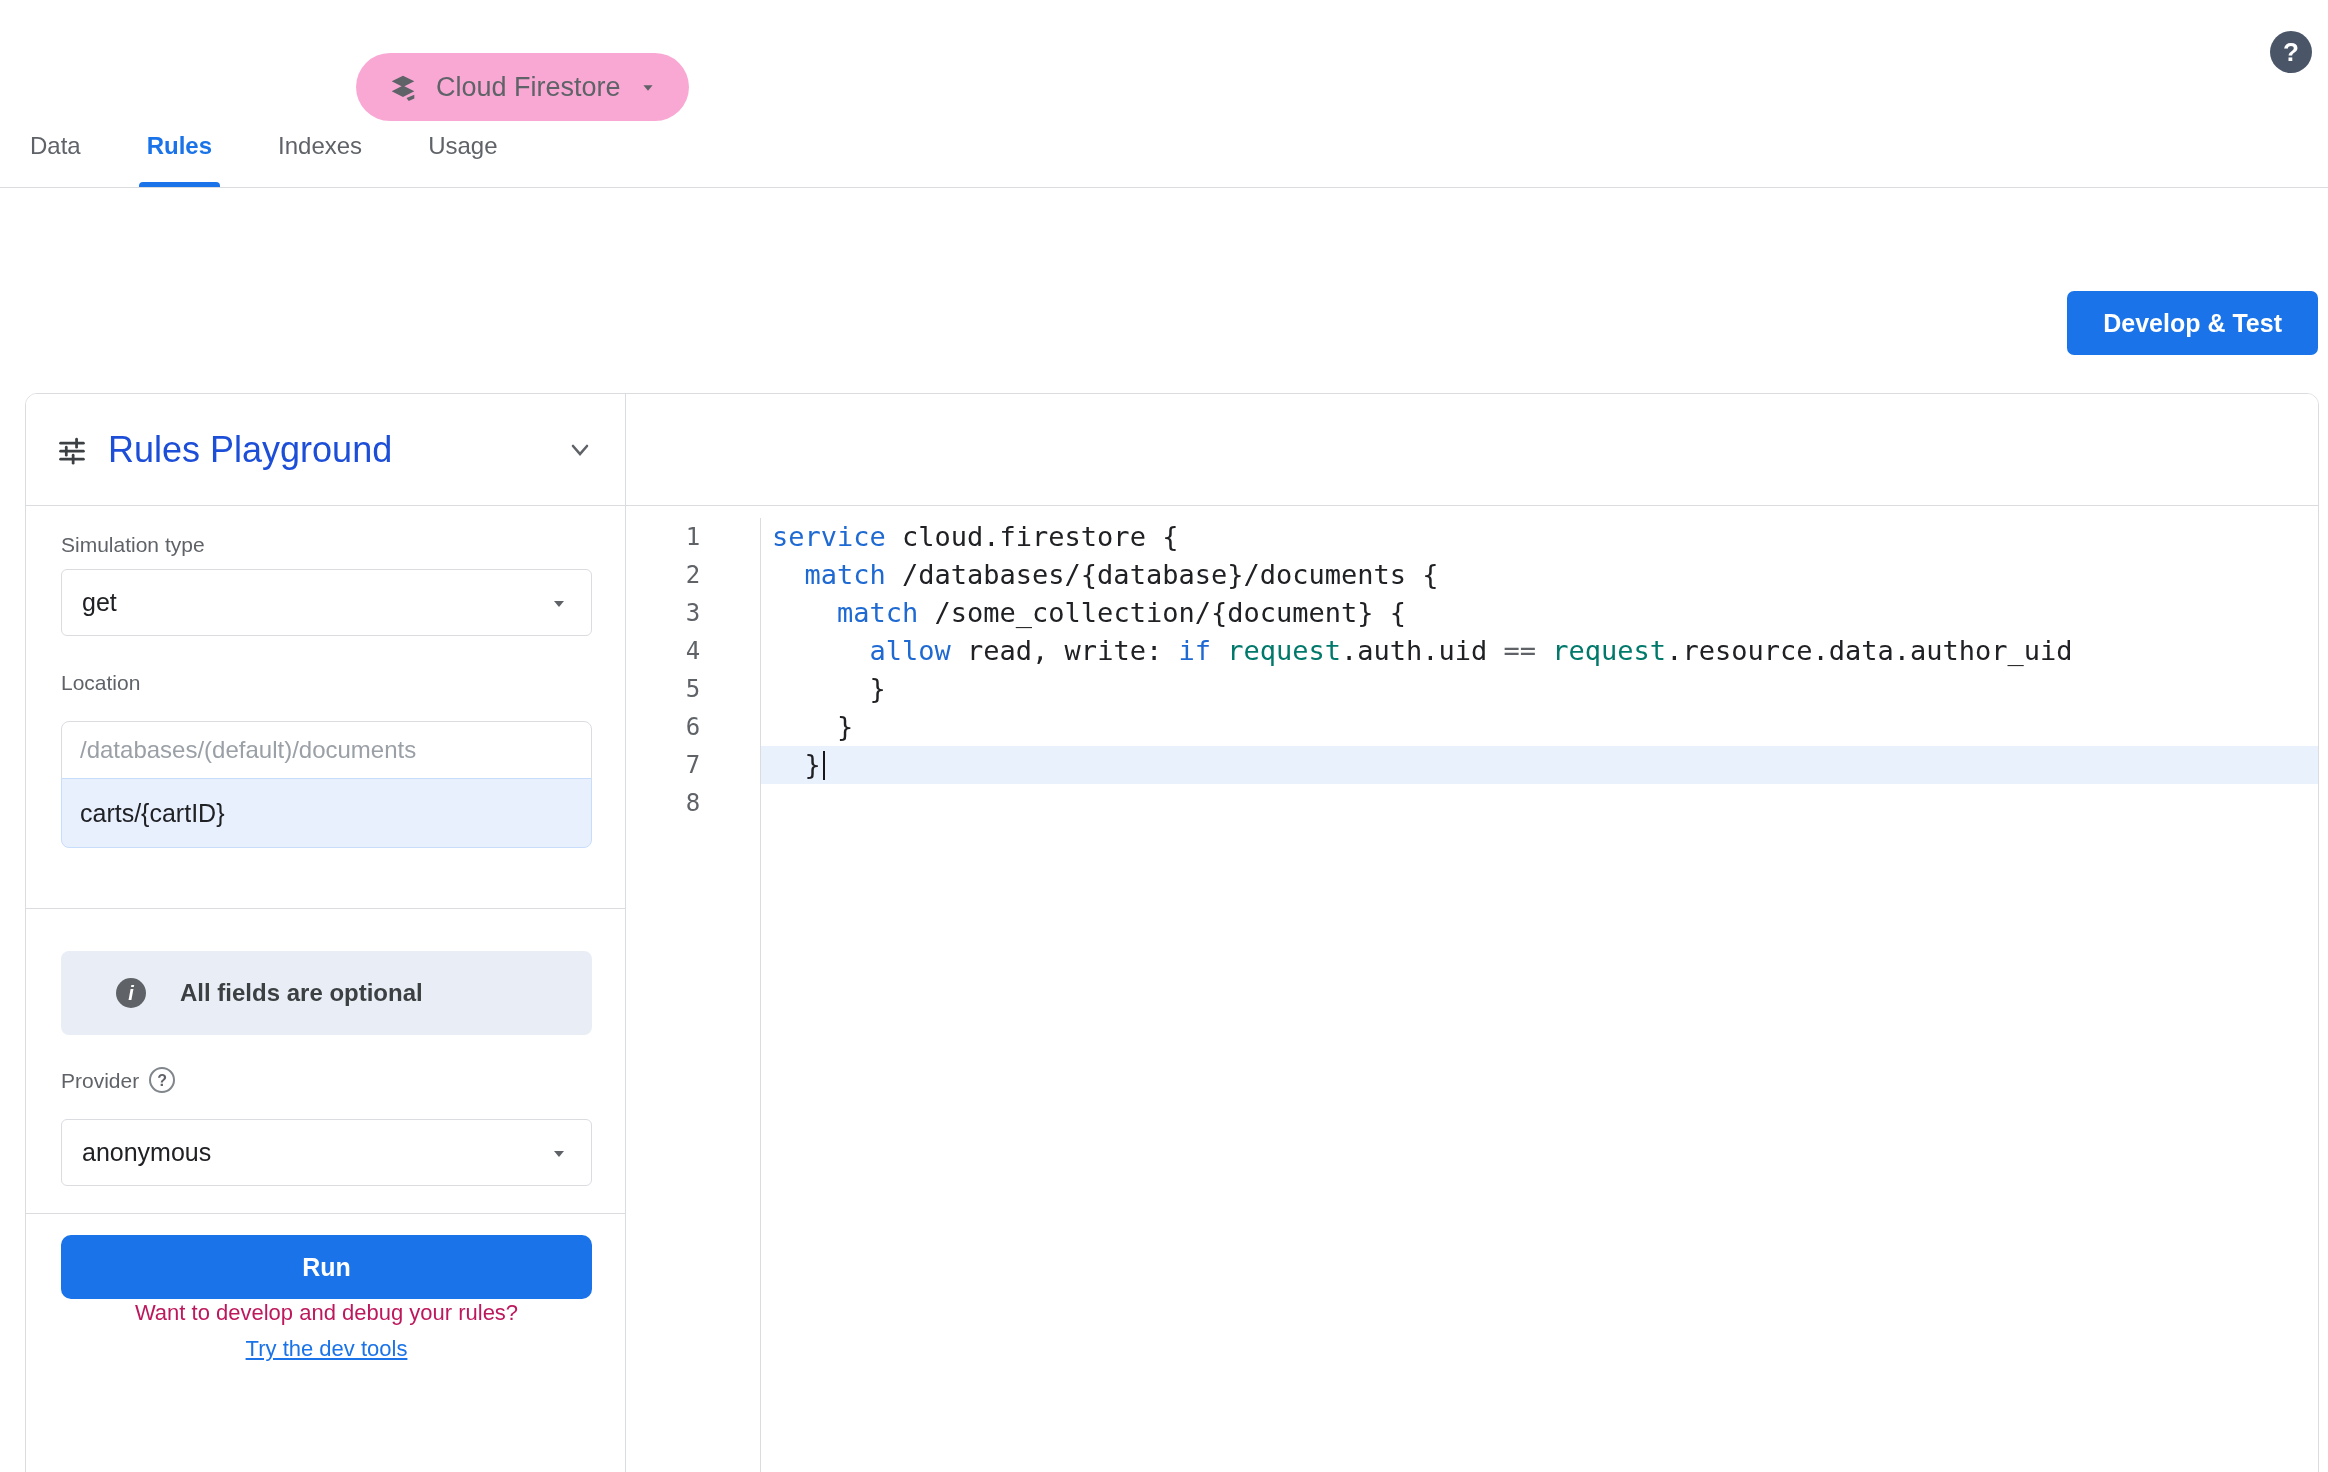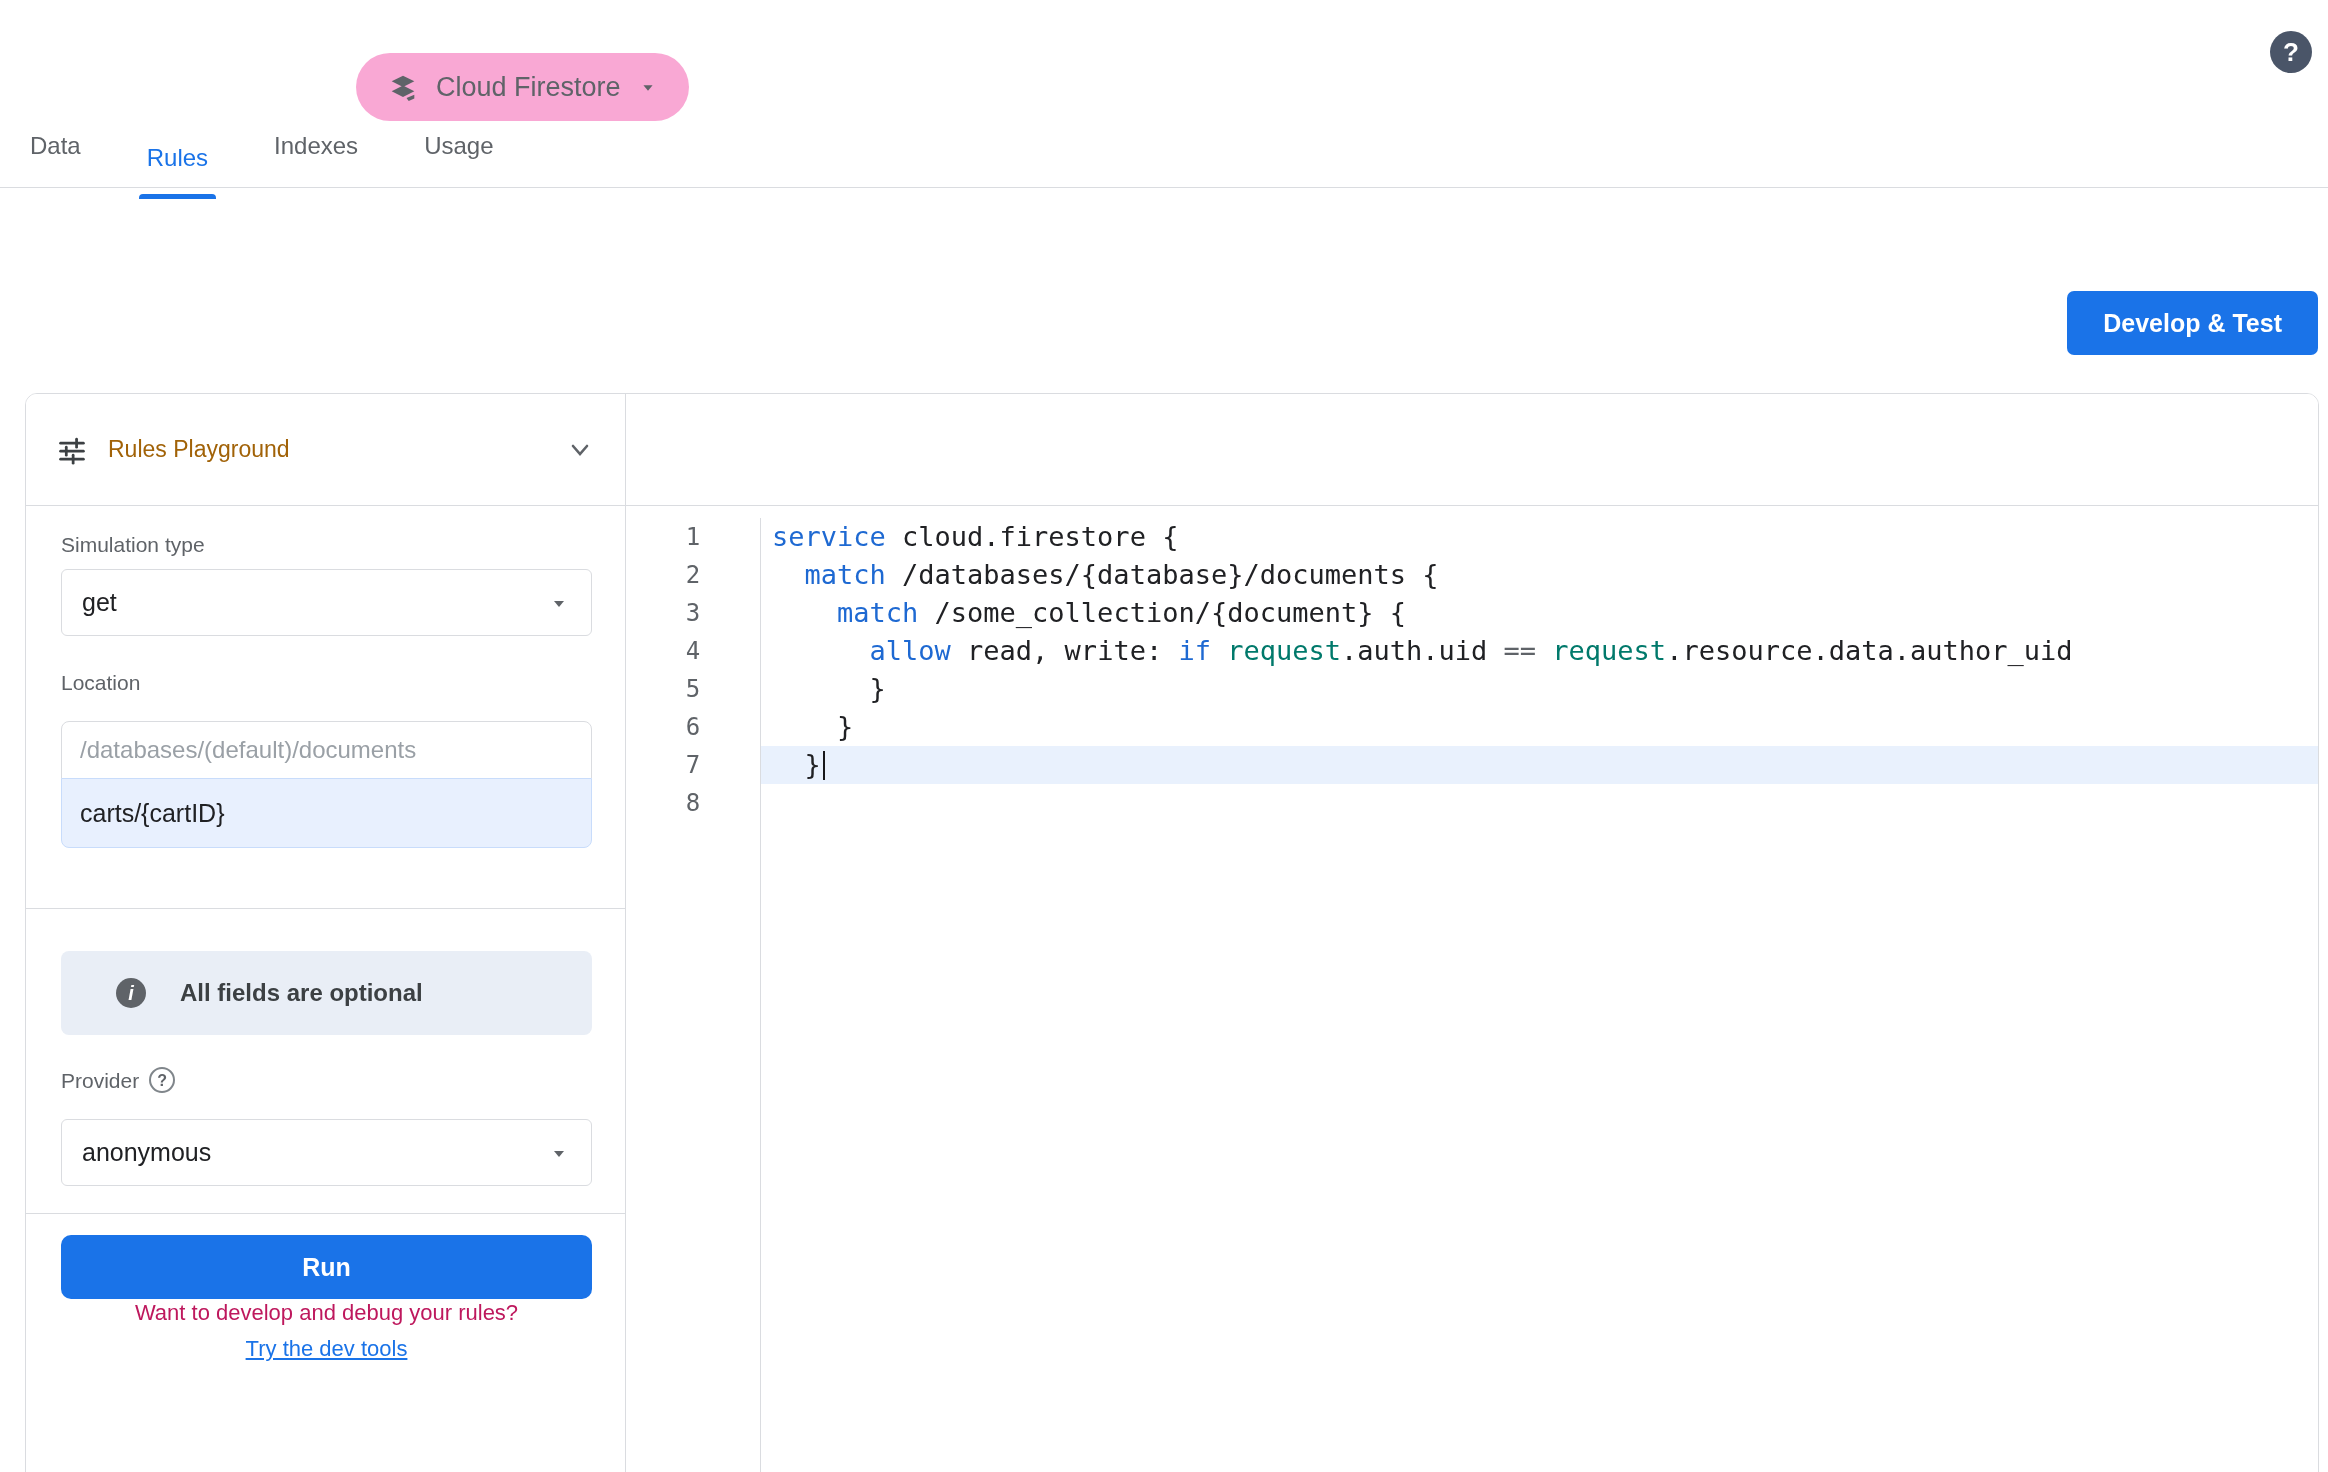--- a/index.html
+++ b/index.html
@@ -15,40 +15,40 @@
                   gap:16px; padding:0 30px; cursor:pointer;margin-top:37px; }
   .product-pill .pill-label { font-size:27px; color:#5f6368; font-weight:500; }
   .help-btn { position:absolute; right:16px; top:31px; width:42px; height:42px; border:none;
               border-radius:50%; background:#4a5568; color:#fff; font-size:26px; font-weight:700;
               display:flex; align-items:center; justify-content:center; cursor:pointer; }
 
   
   .tabs { position:absolute; left:30px; top:132px; display:flex; gap:66px; }
   .tab { position:relative; font-size:24px; font-weight:500; color:#5f6368; padding:0 0 27px 0;
          line-height:28px; cursor:pointer; }
-  .tab.active { color:#1a73e8; font-weight:400;margin-top:12px; }
+  .tab.active { color:#1a73e8; font-weight:700; }
   .tab.active::after { content:""; position:absolute; left:-8px; right:-8px; bottom:0;
                        height:5px; background:#1a73e8; border-radius:4px 4px 0 0; }
   .tabs-divider { position:absolute; left:0; right:0; top:187px; height:1px; background:#dadce0; }
 
   
   .develop-btn { position:absolute; right:10px; top:291px; height:64px; padding:0 36px;
                  background:#1a73e8; color:#fff; border:none; border-radius:7px;
                  font-size:25px; font-weight:700; font-family:inherit; cursor:pointer; }
 
   
   .panel { position:absolute; left:25px; right:9px; top:393px; bottom:-12px;
            border:1px solid #dadce0; border-radius:12px 12px 0 0; display:flex;
            overflow:hidden; background:#fff; }
 
   
   .sidebar { flex:0 0 600px; border-right:1px solid #dadce0; display:flex; flex-direction:column; }
   .pg-header { height:112px; border-bottom:1px solid #dadce0; display:flex; align-items:center;
                padding:0 30px; gap:20px; cursor:pointer; background:#fff; }
-  .pg-title { font-size:23px; color:#a16207; }
+  .pg-title { font-size:36px; color:#1d4ed8; }
   .pg-header .chev { margin-left:auto; }
   .pg-body { padding:0 33px 0 35px; }
 
   .field-label { margin-top:26px; font-size:21px; color:#5f6368; line-height:25px;
                  display:flex; align-items:center; gap:10px; }
   .select { margin-top:12px; height:67px; border:1px solid #dadce0; border-radius:6px;
             display:flex; align-items:center; padding:0 20px; font-size:25px; color:#202124;
             background:#fff; cursor:pointer; }
   .select .sel-chev { margin-left:auto; }
   .loc-label { margin-top:34px; }

